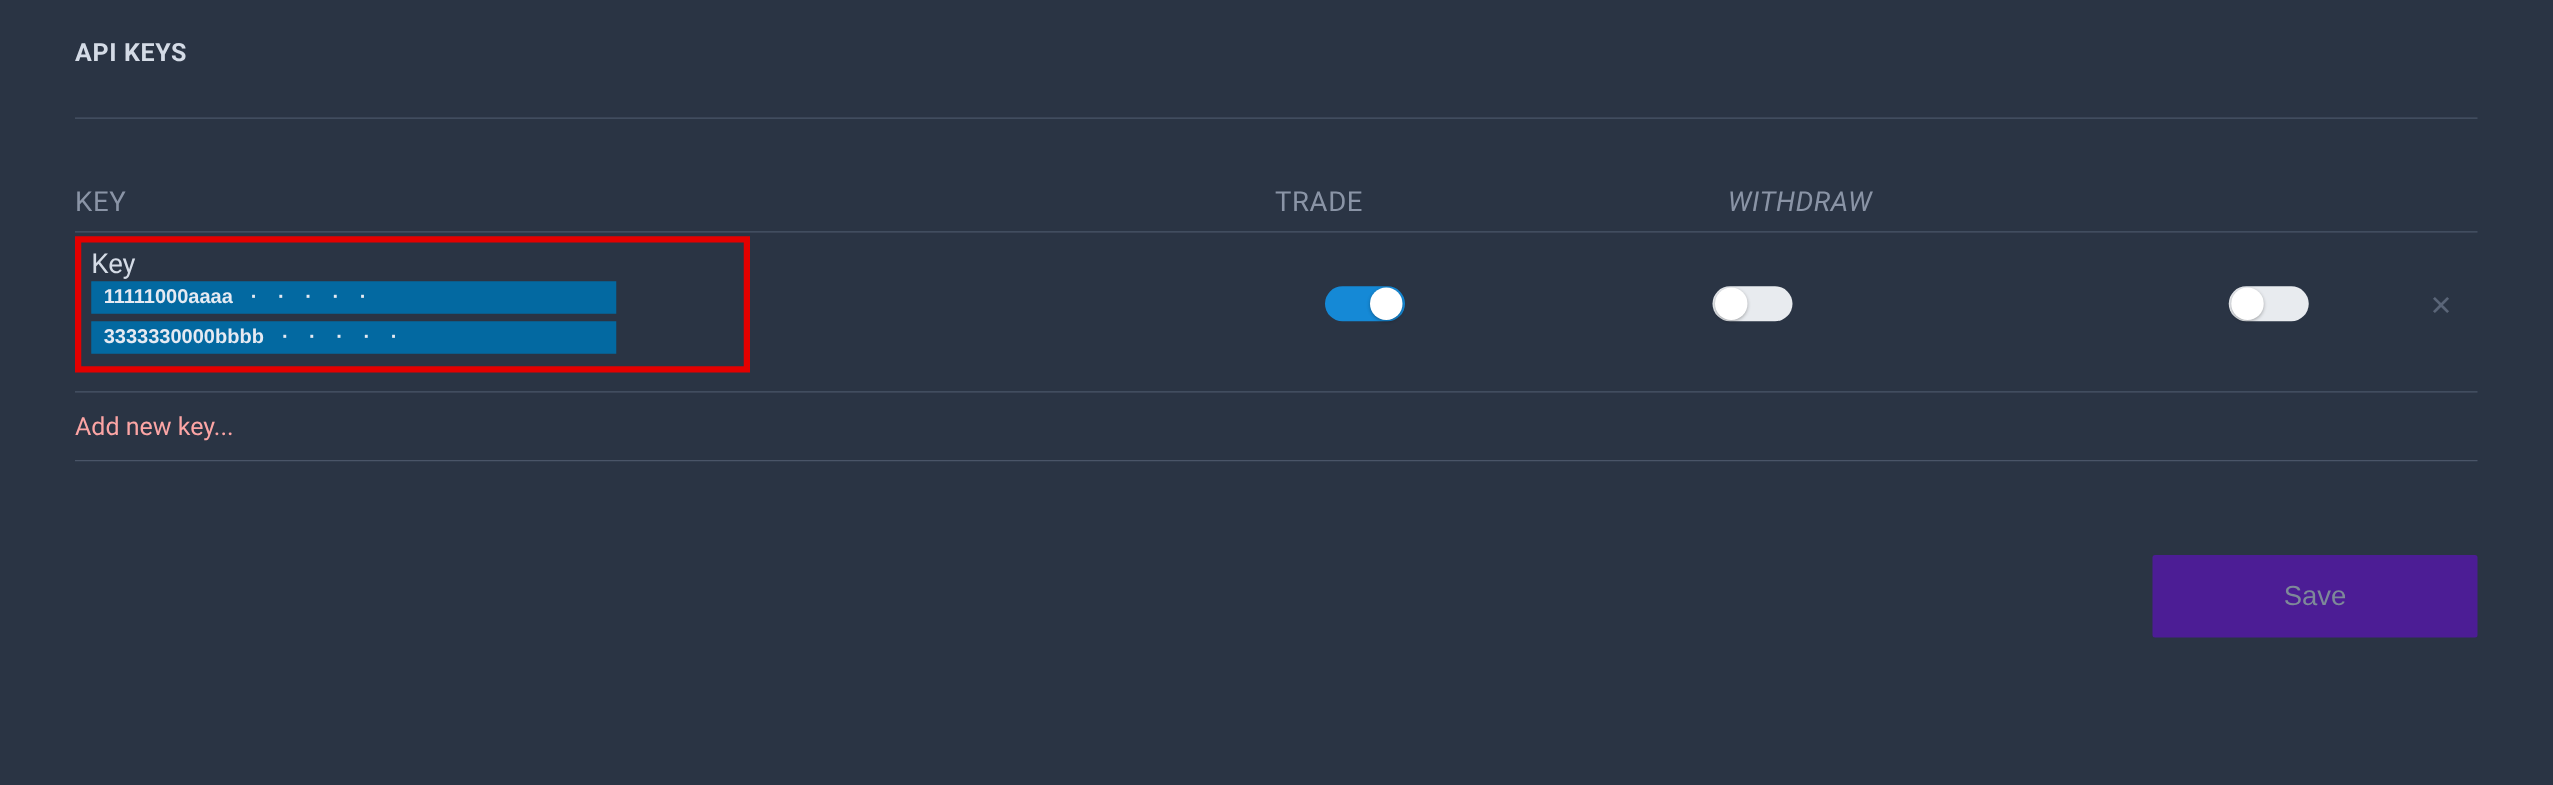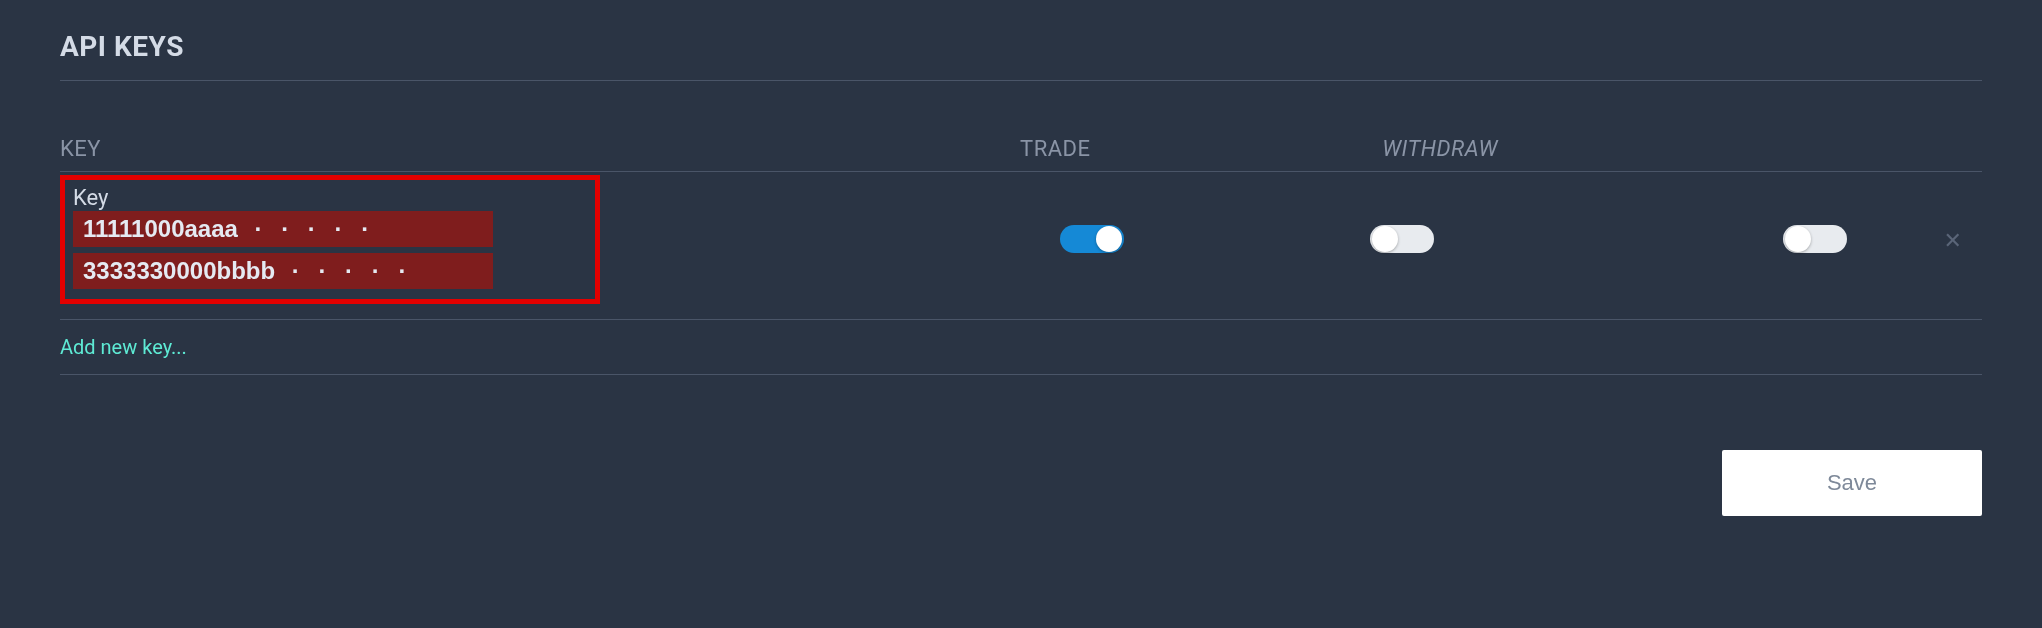--- a/index.html
+++ b/index.html
@@ -9,25 +9,25 @@
     }
     body {
       background-color: #2a3444;
       font-family: -apple-system, BlinkMacSystemFont, "Segoe UI", Roboto, Arial, sans-serif;
       color: #c1c9d6;
       width: 2042px;
       height: 628px;
       padding: 30px 60px;
     }
     .title {
-      font-size: 28px;
+      font-size: 20px;
       font-weight: 700;
       color: #d4dbe6;
       letter-spacing: 0.5px;
-      margin-bottom: 17px;
+      margin-bottom: 40px;
     }
     .hr {
       border: none;
       border-top: 1px solid #4a5568;
       margin: 0;
     }
     .table-header {
       display: flex;
       align-items: center;
       padding-top: 55px;
@@ -55,23 +55,23 @@
       padding: 5px 8px 10px 8px;
       width: 540px;
       margin-top: -2px;
     }
     .field-label {
       font-size: 22px;
       color: #d4dbe6;
       margin-bottom: 1px;
     }
     .field-value {
-      background-color: #7f1d1d;
+      background-color: #0369a1;
       color: #e5eaf2;
-      font-size: 24px;
+      font-size: 16px;
       font-weight: 600;
       padding: 4px 10px;
       width: 420px;
       font-family: Arial, sans-serif;
     }
     .field-value .dots {
       letter-spacing: 6px;
       padding-left: 4px;
     }
     .field-group {
@@ -115,32 +115,32 @@
       cursor: pointer;
       font-weight: 300;
     }
 
     .add-link-row {
       padding: 15px 0;
       border-bottom: 1px solid #4a5568;
       font-size: 20px;
     }
     .add-link {
-      color: #5eead4;
+      color: #fca5a5;
       cursor: pointer;
       margin-top: 37px;
     }
 
     .save-row {
       display: flex;
       justify-content: flex-end;
       padding-top: 75px;
     }
     .save-btn {
-      background-color: #ffffff;
+      background-color: #4c1d95;
       color: #7e8999;
       font-size: 22px;
       border: none;
       padding: 20px 80px;
       min-width: 260px;
       cursor: pointer;
       border-radius: 2px;
     }
   </style>
 </head>

